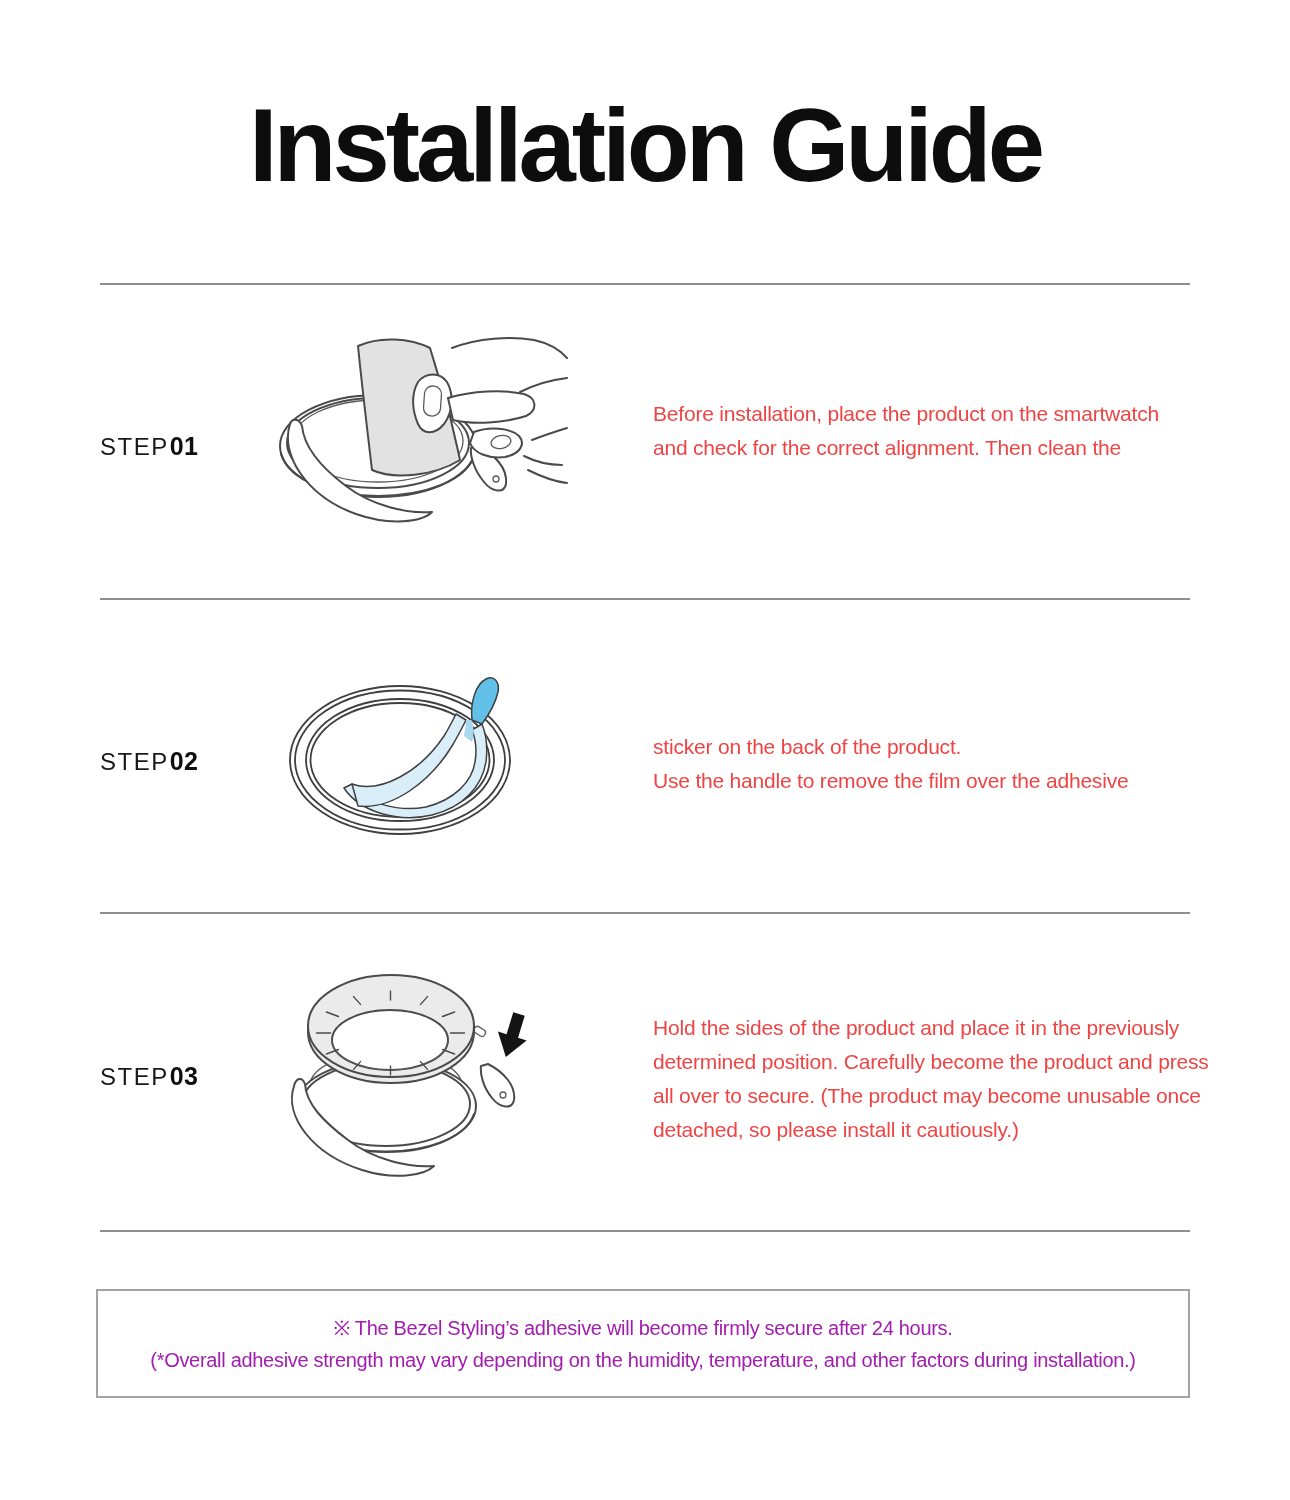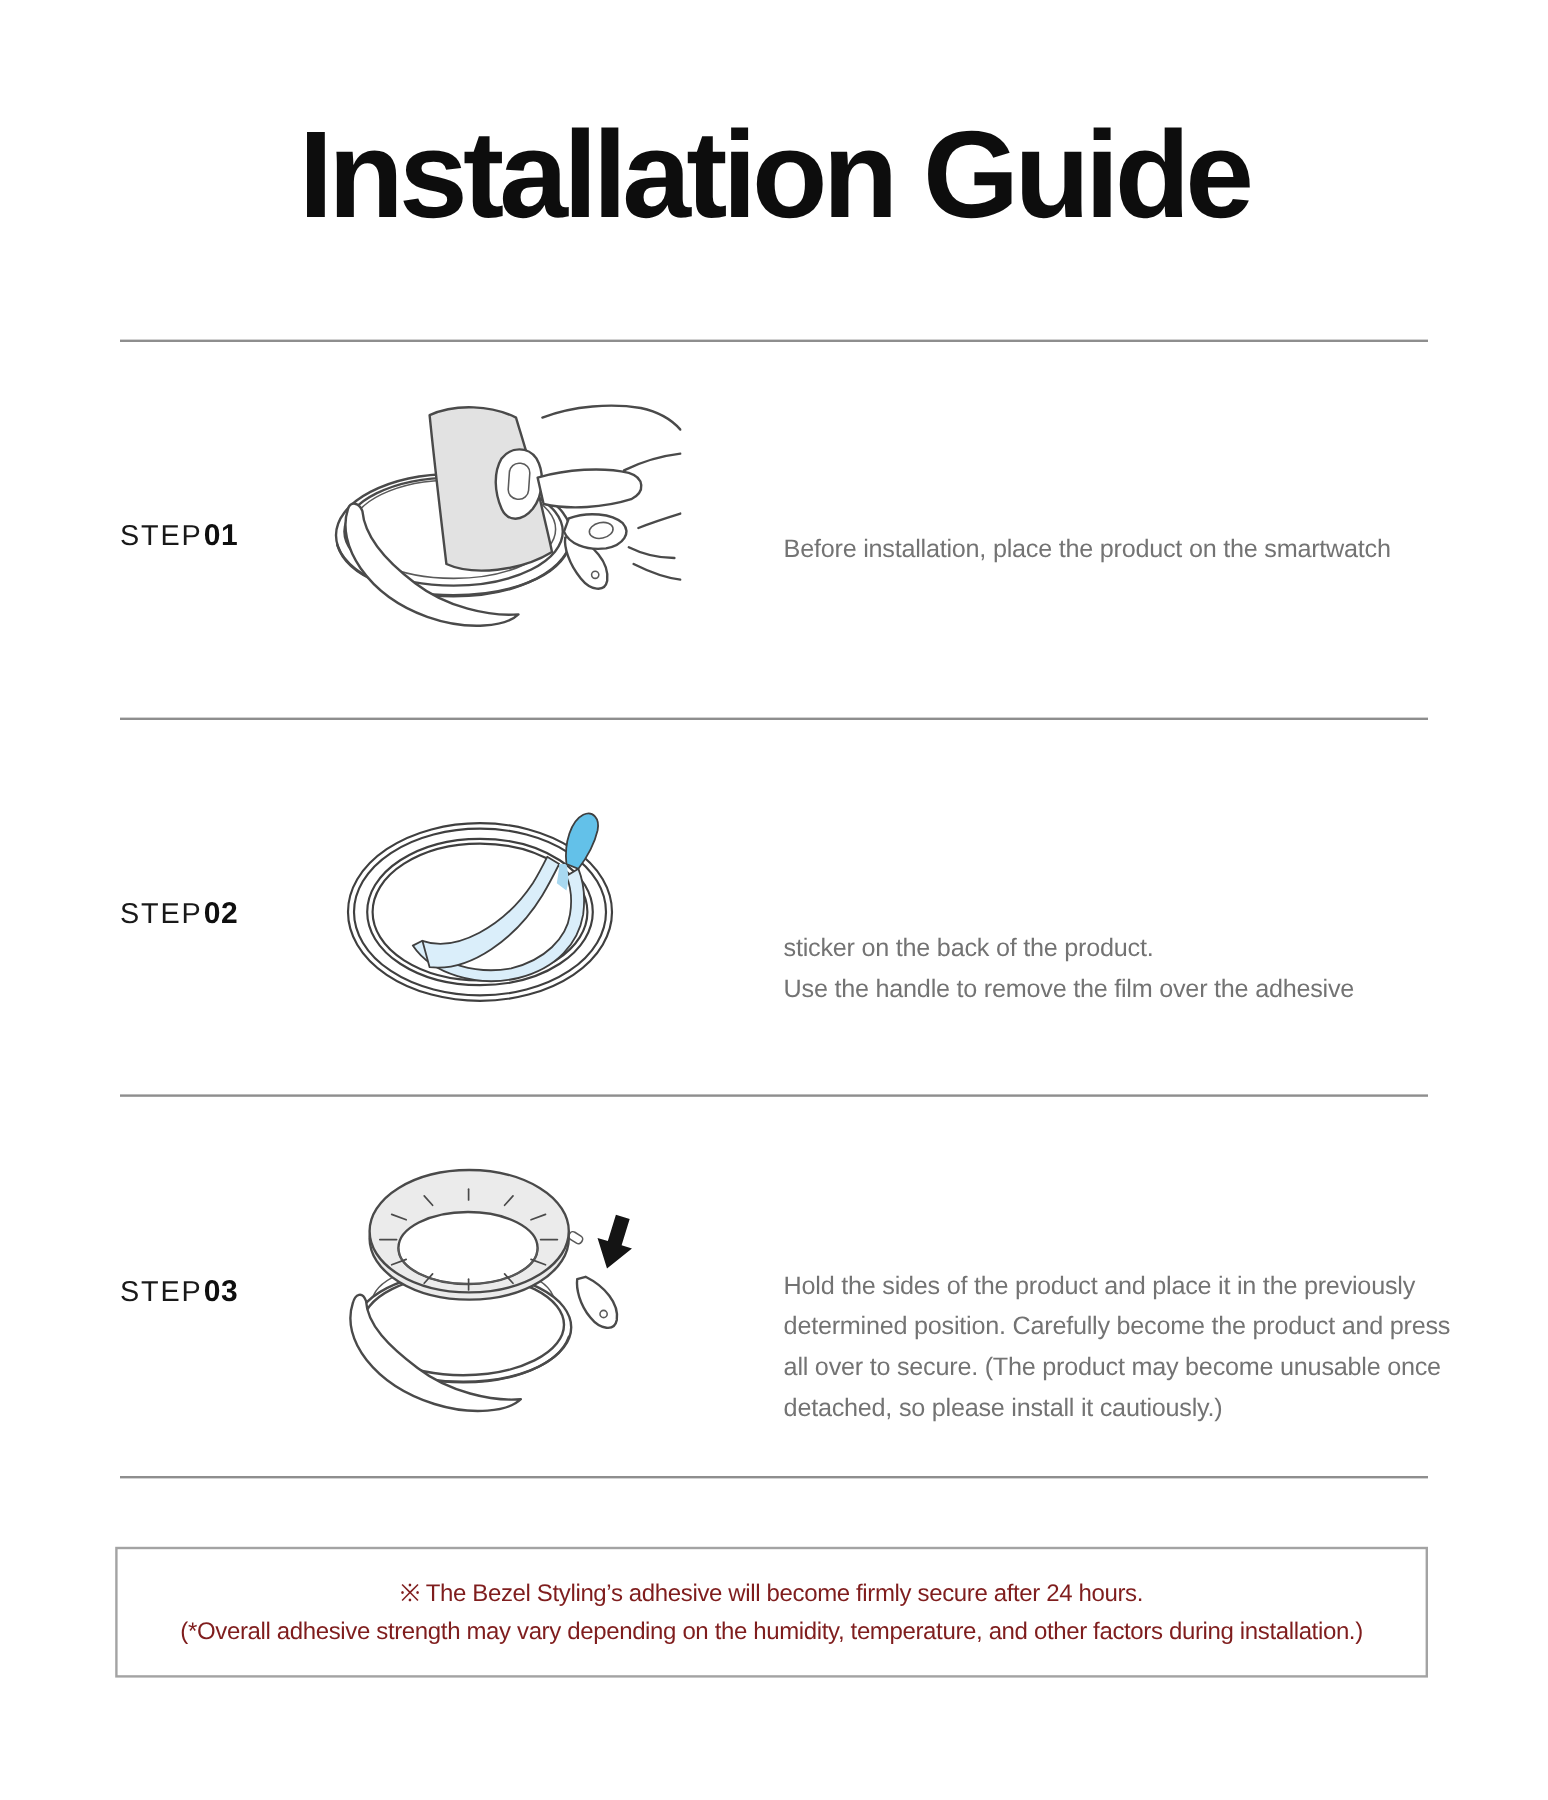--- a/index.html
+++ b/index.html
@@ -17,35 +17,35 @@
   .rule { position:absolute; left:100px; width:1090px; height:2px; background:#8e8e8e; }
   .rule1 { top:283px; } .rule2 { top:598px; } .rule3 { top:912px; } .rule4 { top:1230px; }
 
   .step-label {
     position:absolute; left:100px; white-space:nowrap;
     font-size:24px; letter-spacing:1.5px; color:#191919;
   }
   .step-label .num { font-weight:bold; font-size:25px; letter-spacing:0.5px; margin-left:1px; color:#0f0f0f; }
   .label1 { top:432px; } .label2 { top:747px; } .label3 { top:1062px; }
 
-  .step-desc { position:absolute; left:653px; color:#737373; font-size:21px; line-height:34px; letter-spacing:-0.2px;margin-top:44px; }
+  .step-desc { position:absolute; left:653px; color:#ef4444; font-size:21px; line-height:34px; letter-spacing:-0.2px; }
   .step-desc div { white-space:nowrap; }
   .desc1 { top:397px; } .desc2 { top:730px; } .desc3 { top:1011px; }
 
   .illus { position:absolute; }
   .illus1 { left:278px; top:336px; }
   .illus2 { left:286px; top:670px; }
   .illus3 { left:276px; top:968px; }
 
   .note-box {
     position:absolute; left:96px; top:1289px; width:1094px; height:109px;
     border:2px solid #a3a3a3; background:#ffffff;
     display:flex; flex-direction:column; align-items:center; justify-content:center; gap:10px;
   }
-  .note-line { font-size:20px; line-height:22px; color:#7f1d1d; letter-spacing:-0.3px; white-space:nowrap; }
+  .note-line { font-size:20px; line-height:22px; color:#a21caf; letter-spacing:-0.3px; white-space:nowrap; }
 
   svg .ln { fill:none; stroke:#4a4a4a; stroke-width:2; stroke-linecap:round; stroke-linejoin:round; }
   svg .ln-thin { fill:none; stroke:#5a5a5a; stroke-width:1.3; stroke-linecap:round; }
   svg .wh { fill:#ffffff; stroke:#4a4a4a; stroke-width:2; stroke-linejoin:round; }
   svg .cloth { fill:#e2e2e2; stroke:#4a4a4a; stroke-width:2; stroke-linejoin:round; }
   svg .film { fill:#daeefa; stroke:#3f3f3f; stroke-width:1.5; stroke-linejoin:round; }
   svg .tab { fill:#63c1e9; stroke:#3f3f3f; stroke-width:1.5; stroke-linejoin:round; }
   svg .tabshade { fill:#a8d8f0; }
   svg .ring { fill:none; stroke:#3f3f3f; stroke-width:1.8; }
   svg .bez { fill:#ebebeb; stroke:#4a4a4a; stroke-width:2; }
@@ -91,20 +91,21 @@
 
     <path class="ln" d="M 174,12 C 200,2 232,0 256,4 C 270,7 282,14 289,22"></path>
     <path class="ln" d="M 289,42 C 272,44 254,50 242,56"></path>
     <path class="ln" d="M 289,92 C 276,96 264,100 254,104"></path>
     <path class="ln" d="M 246,120 C 258,126 272,129 284,129"></path>
     <path class="ln" d="M 250,134 C 266,142 280,146 289,147"></path>
   </svg>
 
   <div class="step-desc desc1">
     <div>Before installation, place the product on the smartwatch</div>
+    <div>and check for the correct alignment. Then clean the</div>
   </div>
 
   <div class="step-label label2">
     <span>STEP</span><span class="num">02</span>
   </div>
 
   <svg class="illus illus2" width="230" height="180" viewBox="0 0 230 180">
 
     <ellipse class="ring" cx="114" cy="90" rx="110" ry="74"></ellipse>
     <ellipse class="ring" cx="114" cy="90" rx="105" ry="69.5"></ellipse>

